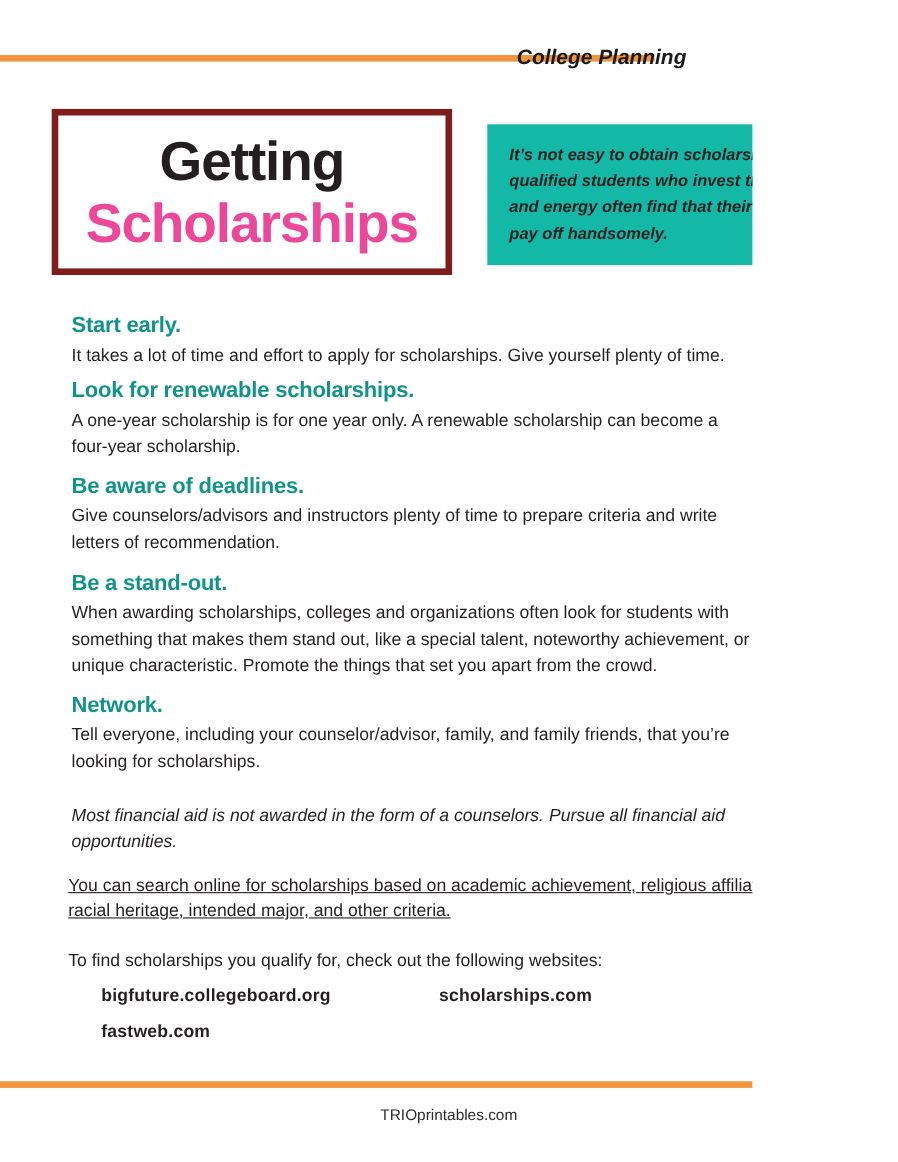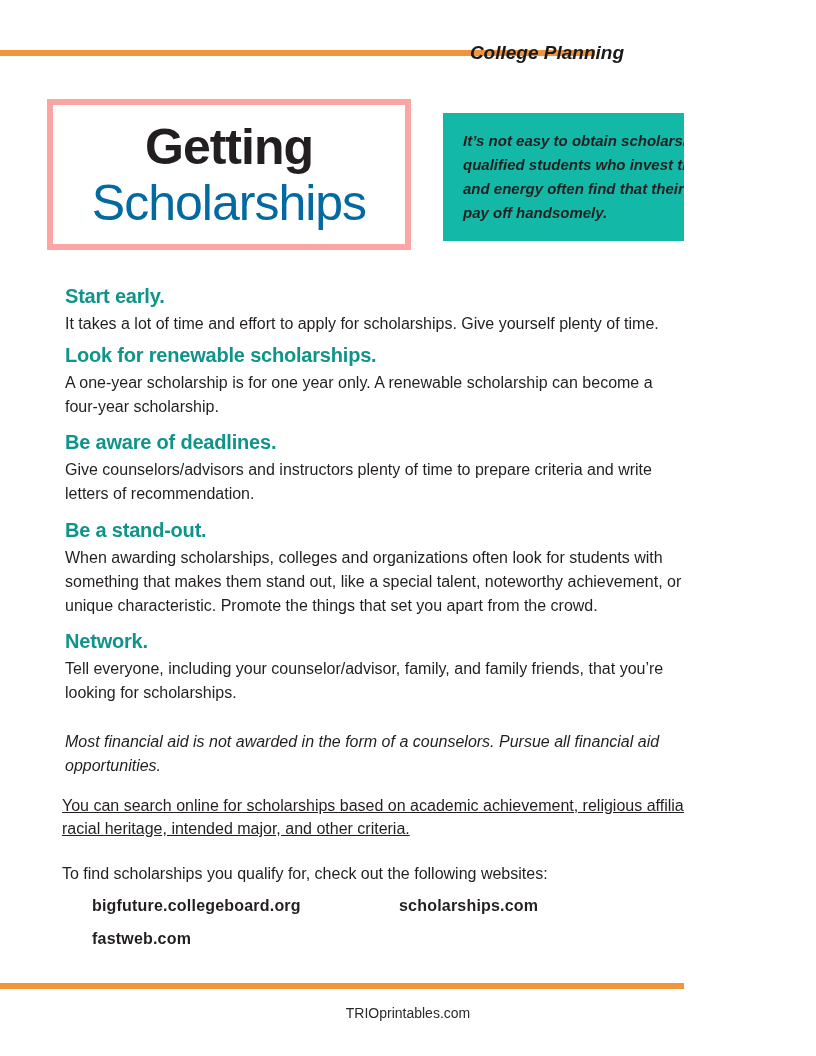--- a/index.html
+++ b/index.html
@@ -30,40 +30,40 @@
     font-weight: bold;
     font-style: italic;
     color: #1A1A1A;
   }
 
   
   .title-box {
     position: absolute;
     left: 47px; top: 87px;
     width: 364px; height: 151px;
-    border: 6px solid #fca5a5;
+    border: 6px solid #7f1d1d;
     background: #ffffff;
     display: flex;
     flex-direction: column;
     align-items: center;
     justify-content: center;
     text-align: center;
   }
   .title-line1 {
     font-size: 50px;
     font-weight: bold;
     line-height: 56px;
     color: #231F20;
     letter-spacing: -1px;
   }
   .title-line2 {
     font-size: 50px;
-    font-weight: normal;
+    font-weight: bold;
     line-height: 56px;
-    color: #0369a1;
+    color: #ec4899;
     letter-spacing: -1px;
   }
 
   
   .intro-box {
     position: absolute;
     left: 443px; top: 101px;
     width: 335px; height: 128px;
     background: #14b8a6;
     padding: 16px 14px 0 20px;

